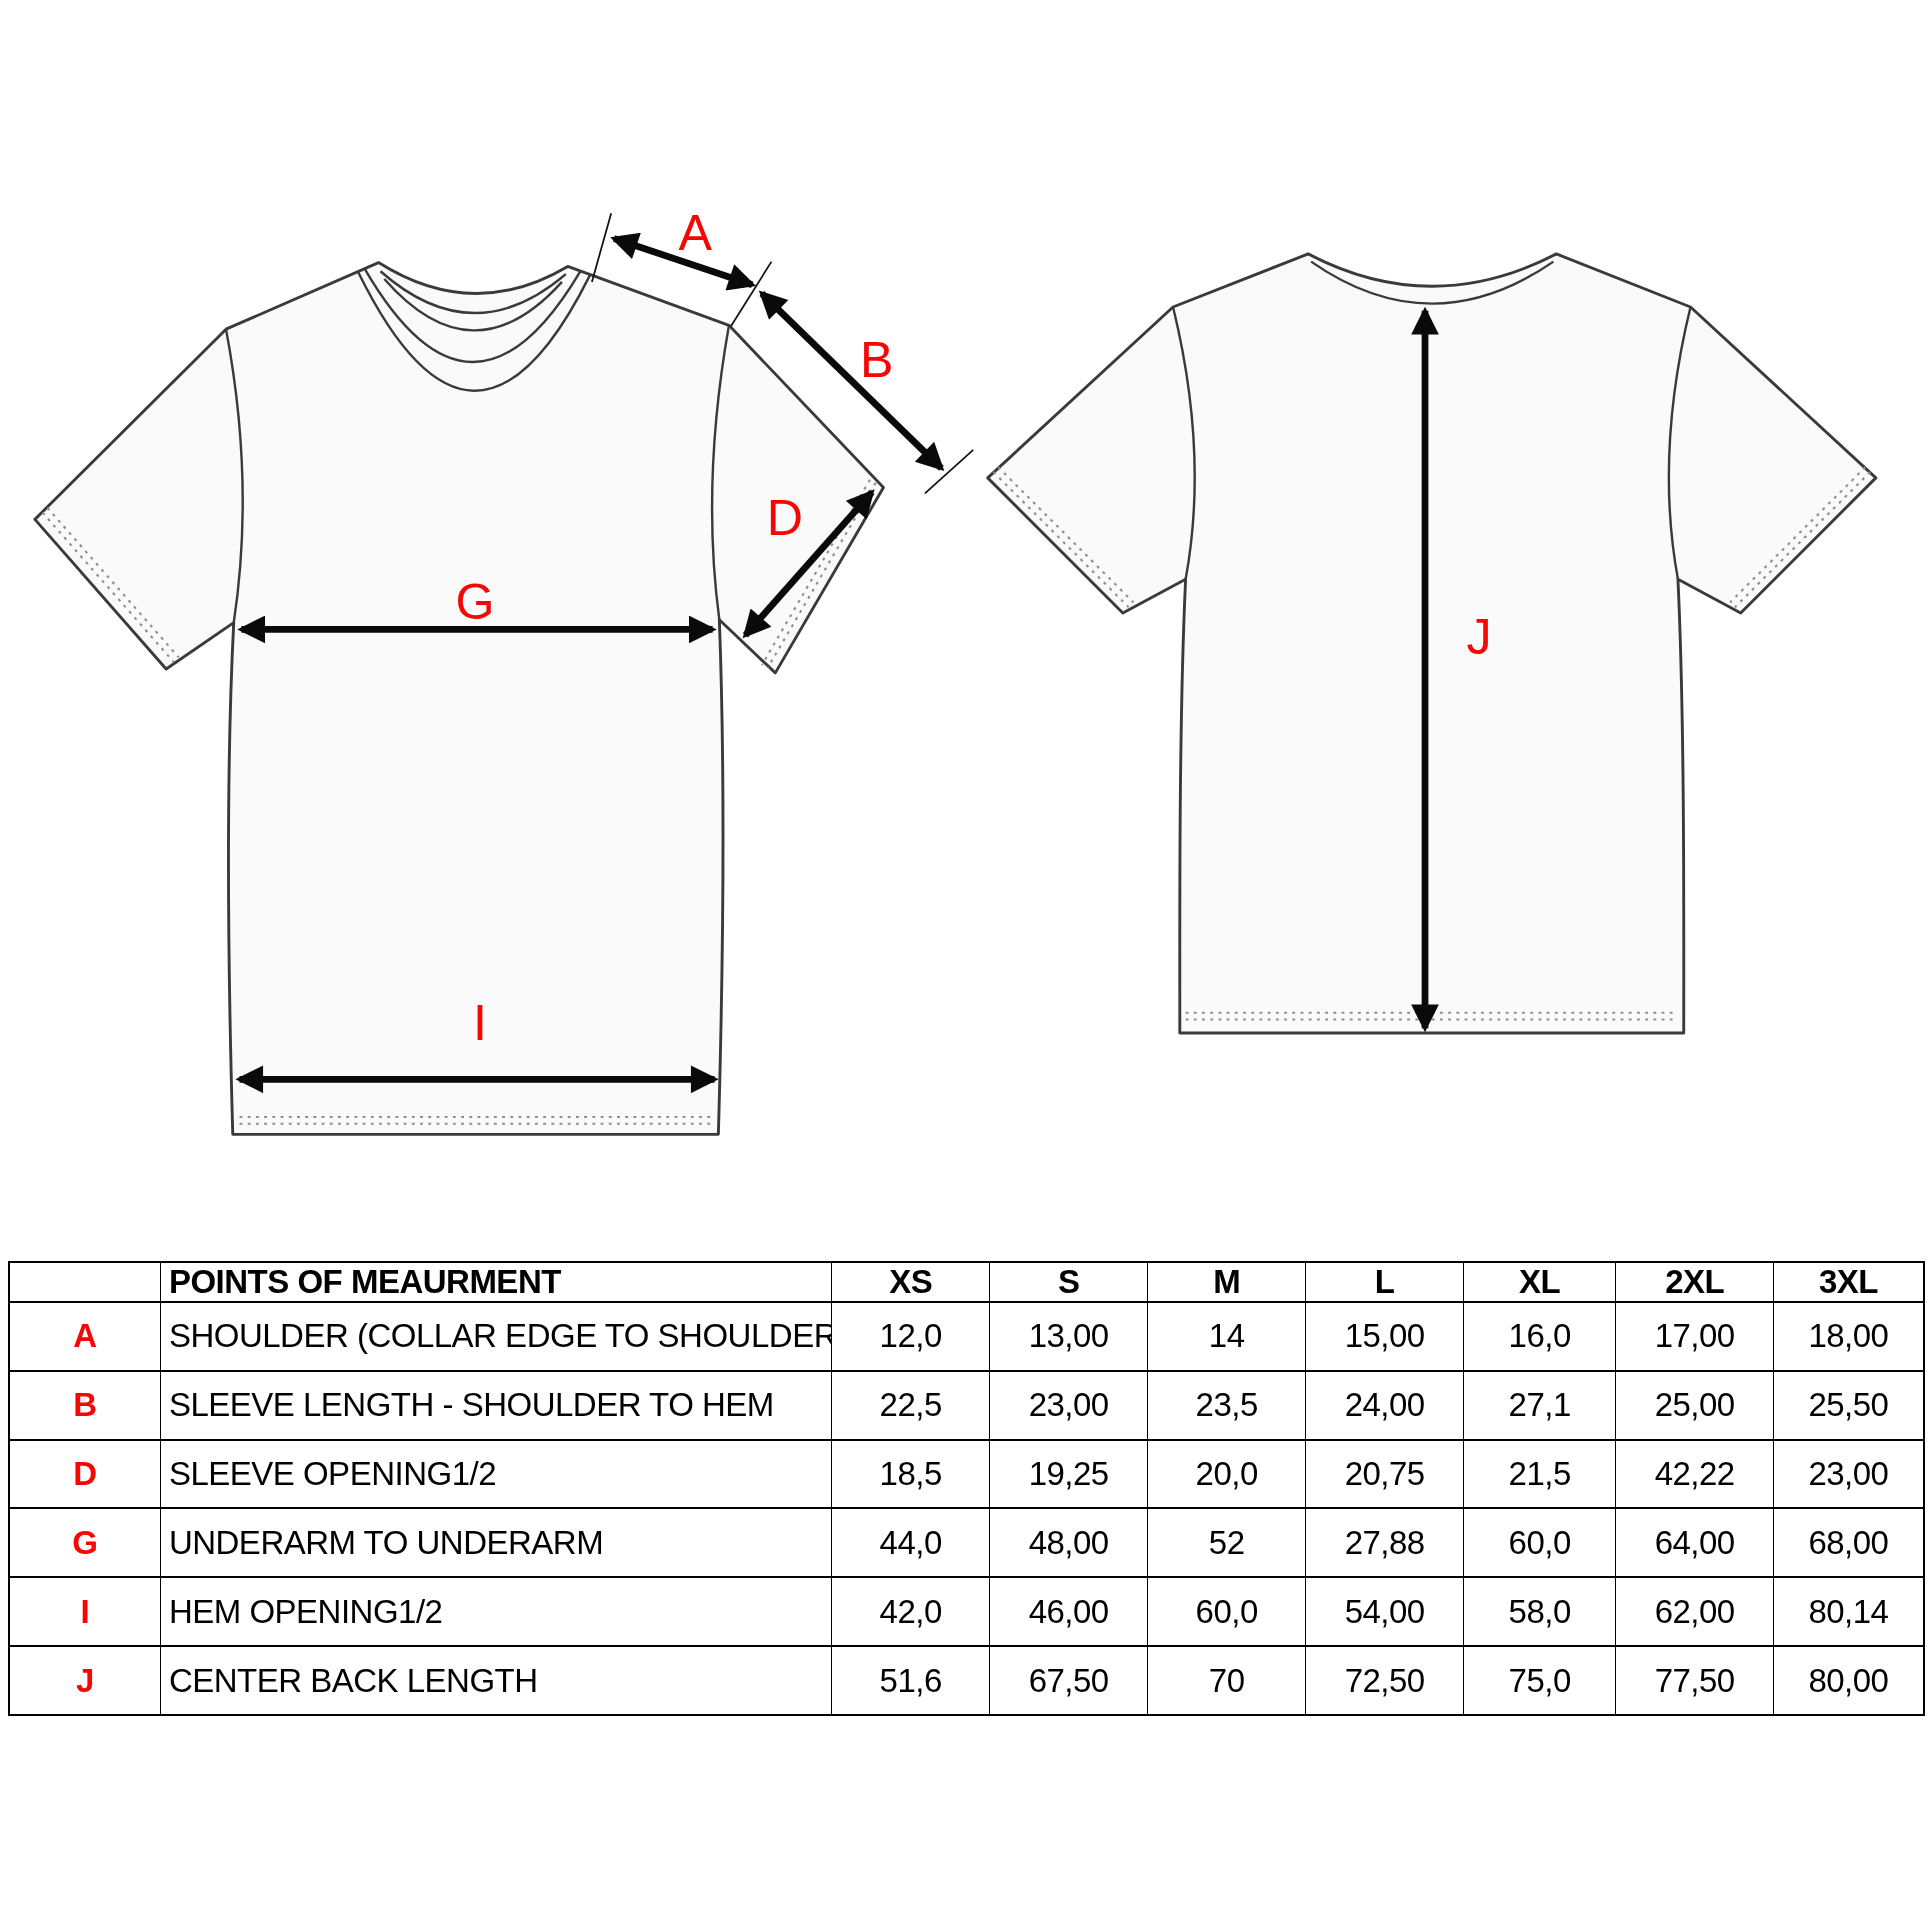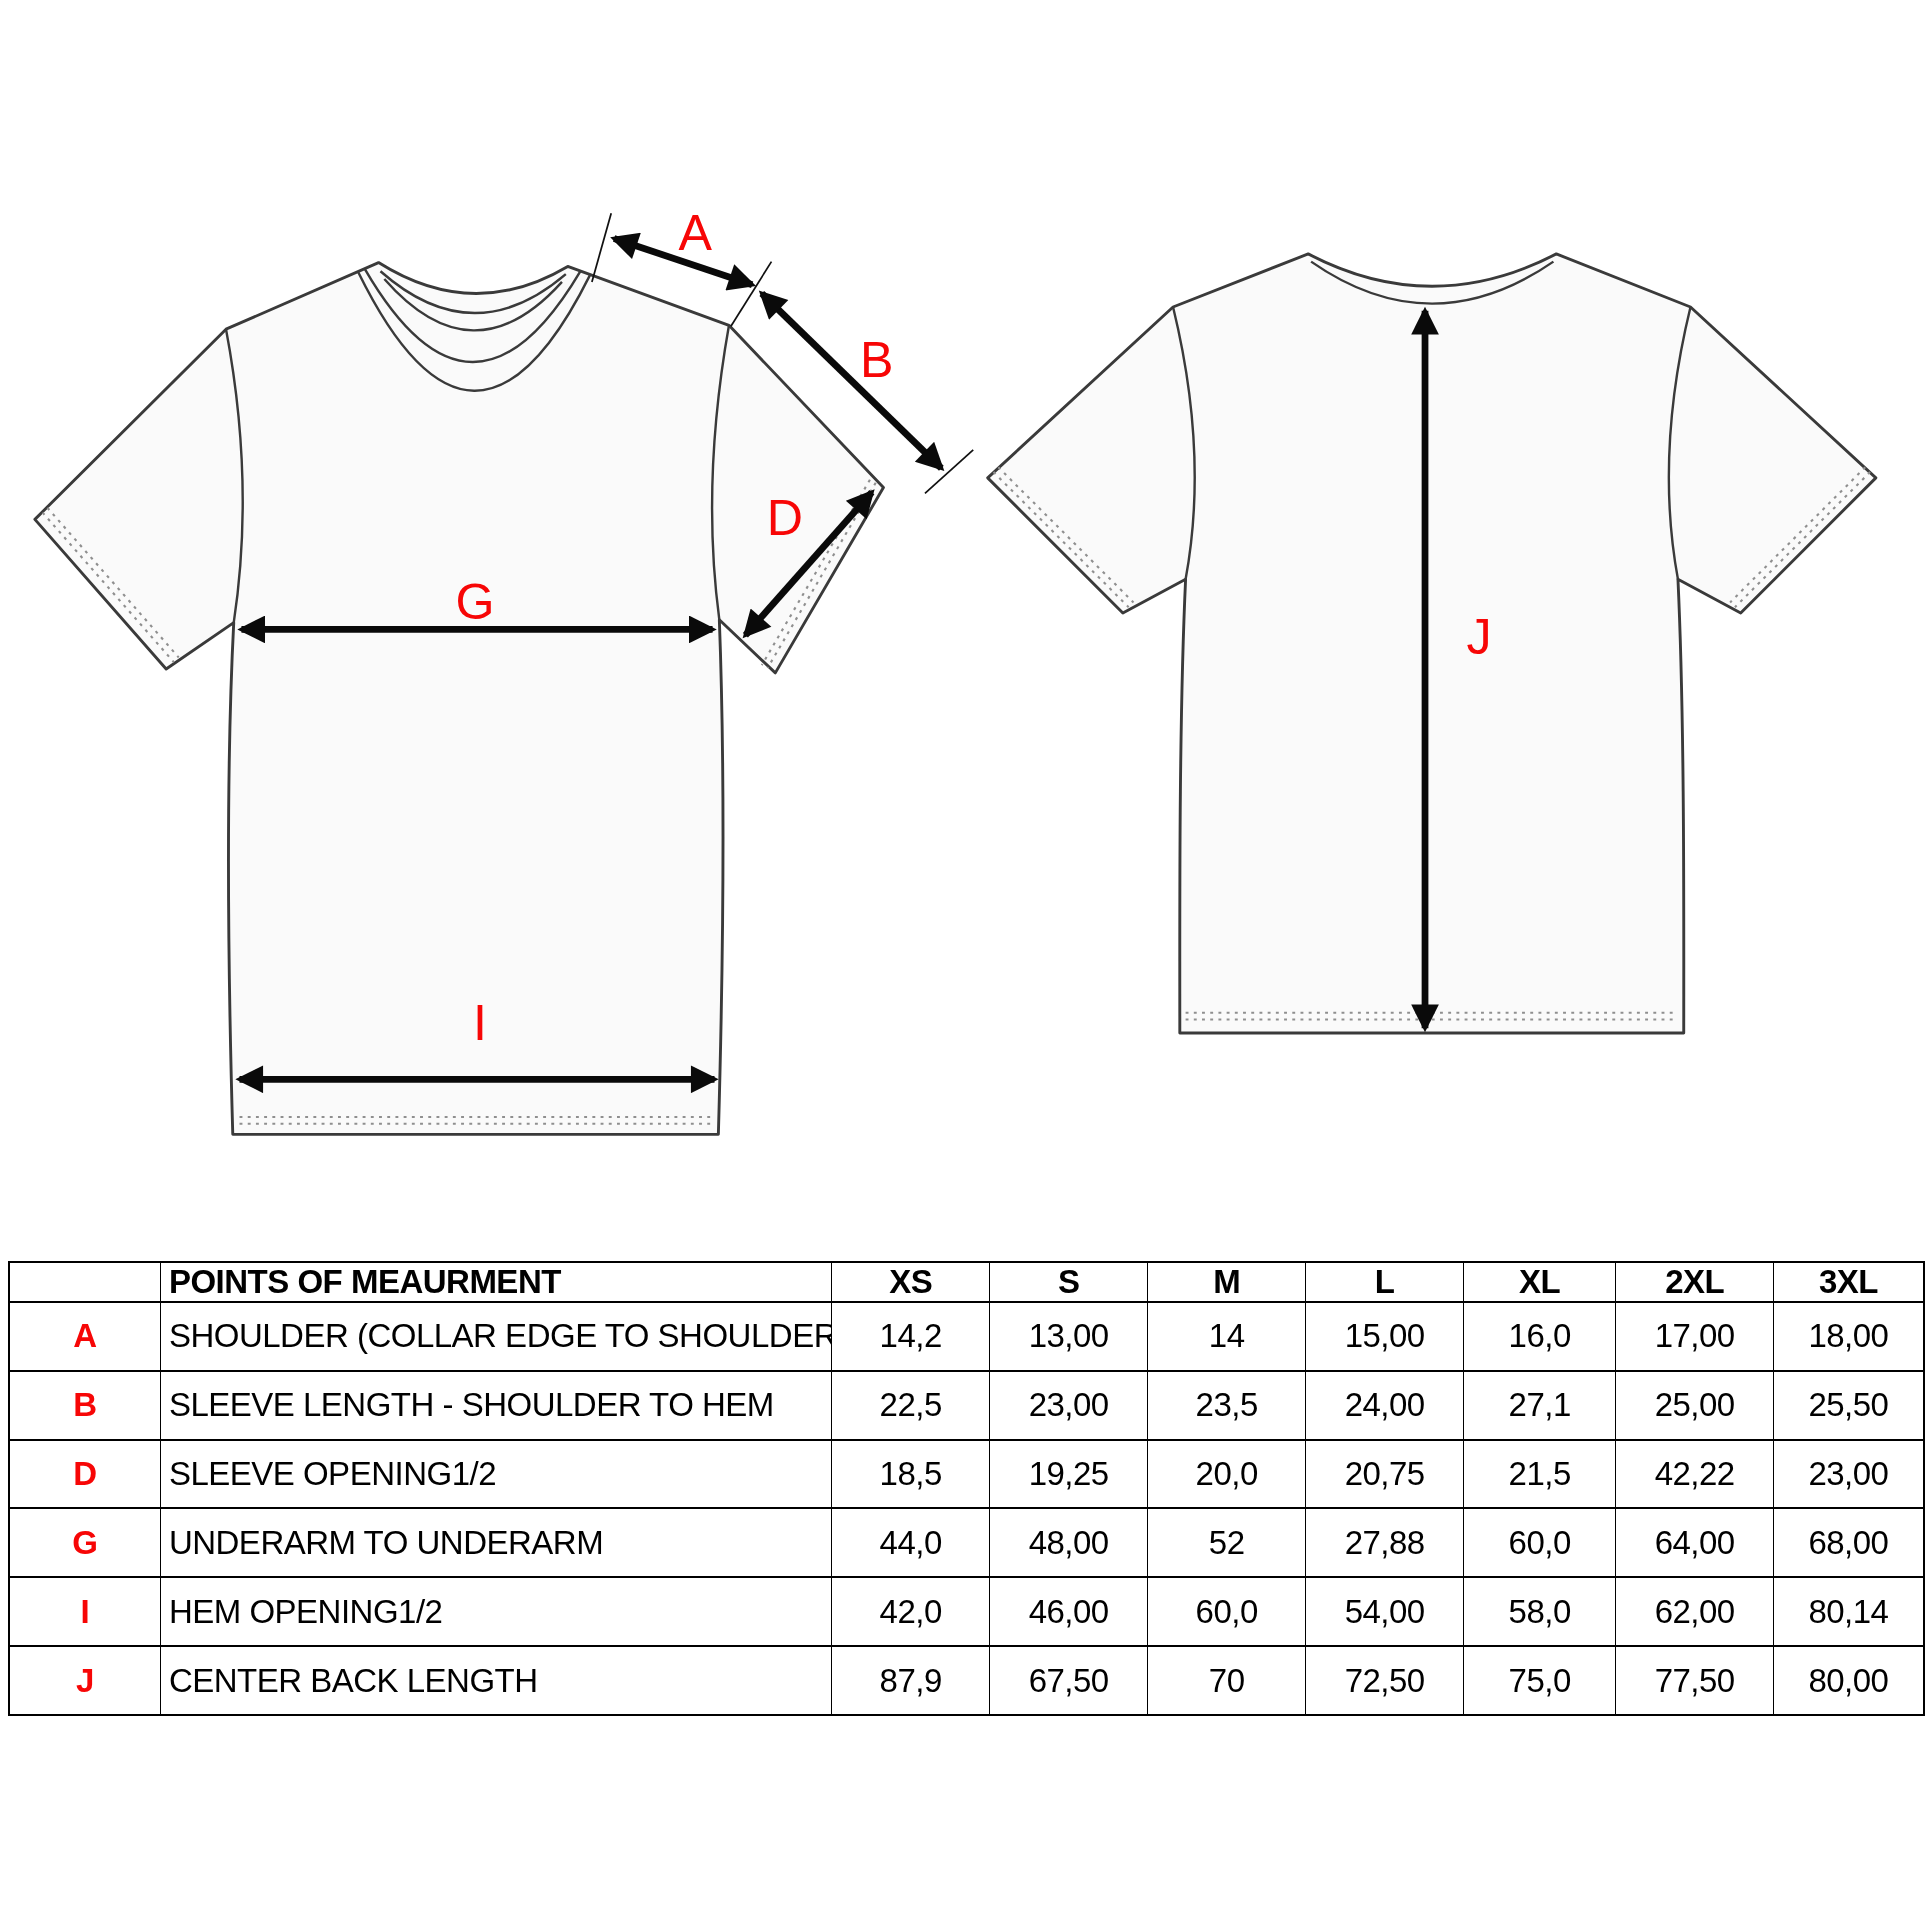--- a/index.html
+++ b/index.html
@@ -124,21 +124,21 @@
           <th>L</th>
           <th>XL</th>
           <th>2XL</th>
           <th>3XL</th>
         </tr>
       </thead>
     <tbody>
         <tr>
           <td class="key-cell">A</td>
           <td class="points-cell">SHOULDER (COLLAR EDGE TO SHOULDER EDGE)</td>
-          <td>14,2</td>
+          <td>12,0</td>
           <td>13,00</td>
           <td>14</td>
           <td>15,00</td>
           <td>16,0</td>
           <td>17,00</td>
           <td>18,00</td>
         </tr>
         <tr>
           <td class="key-cell">B</td>
           <td class="points-cell">SLEEVE LENGTH - SHOULDER TO HEM</td>
@@ -179,21 +179,21 @@
           <td>46,00</td>
           <td>60,0</td>
           <td>54,00</td>
           <td>58,0</td>
           <td>62,00</td>
           <td>80,14</td>
         </tr>
         <tr>
           <td class="key-cell">J</td>
           <td class="points-cell">CENTER BACK LENGTH</td>
-          <td>87,9</td>
+          <td>51,6</td>
           <td>67,50</td>
           <td>70</td>
           <td>72,50</td>
           <td>75,0</td>
           <td>77,50</td>
           <td>80,00</td>
         </tr>
       </tbody>
   </table>
 

